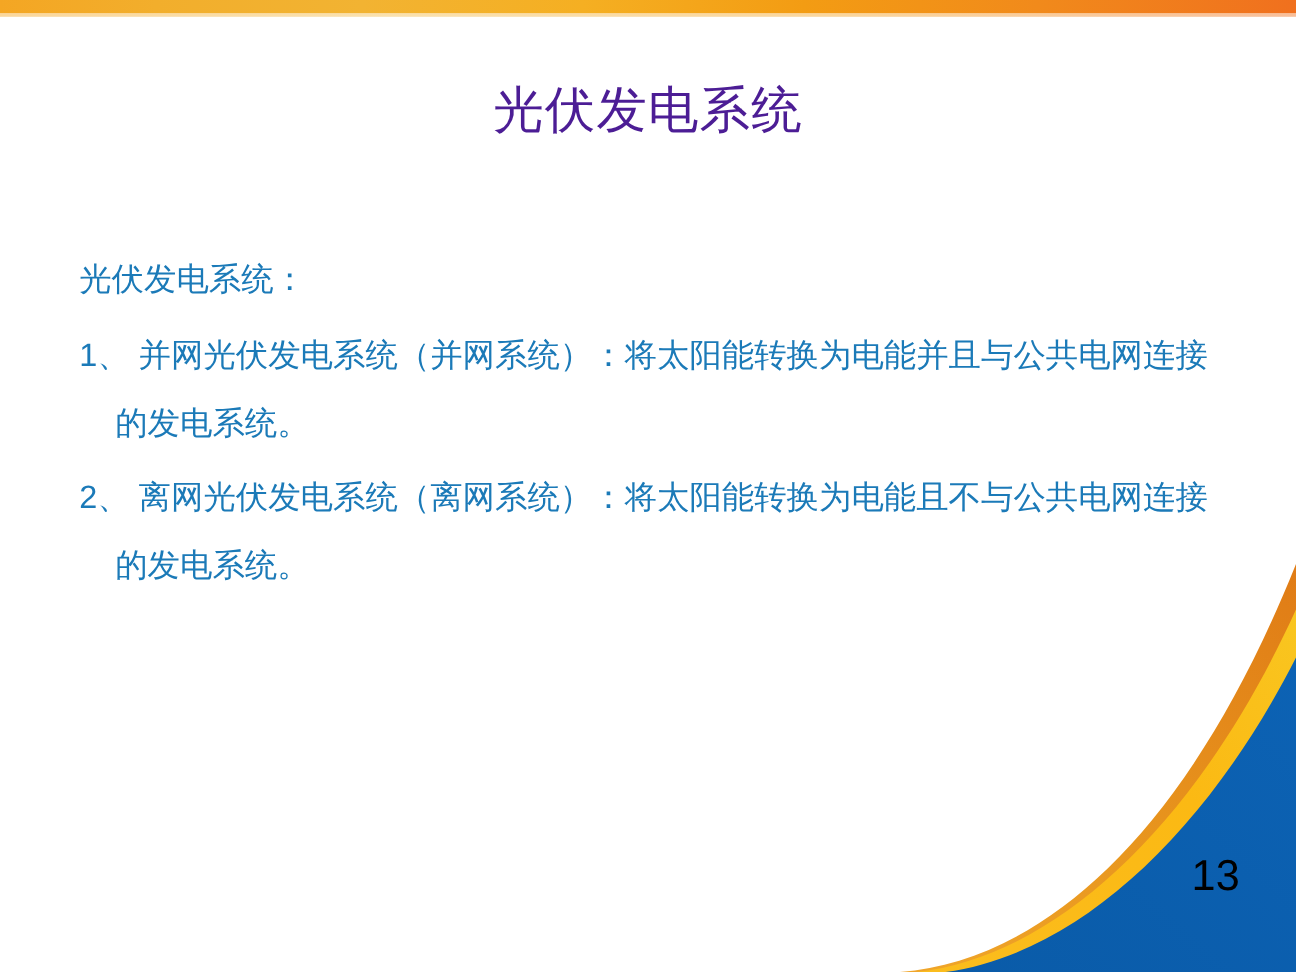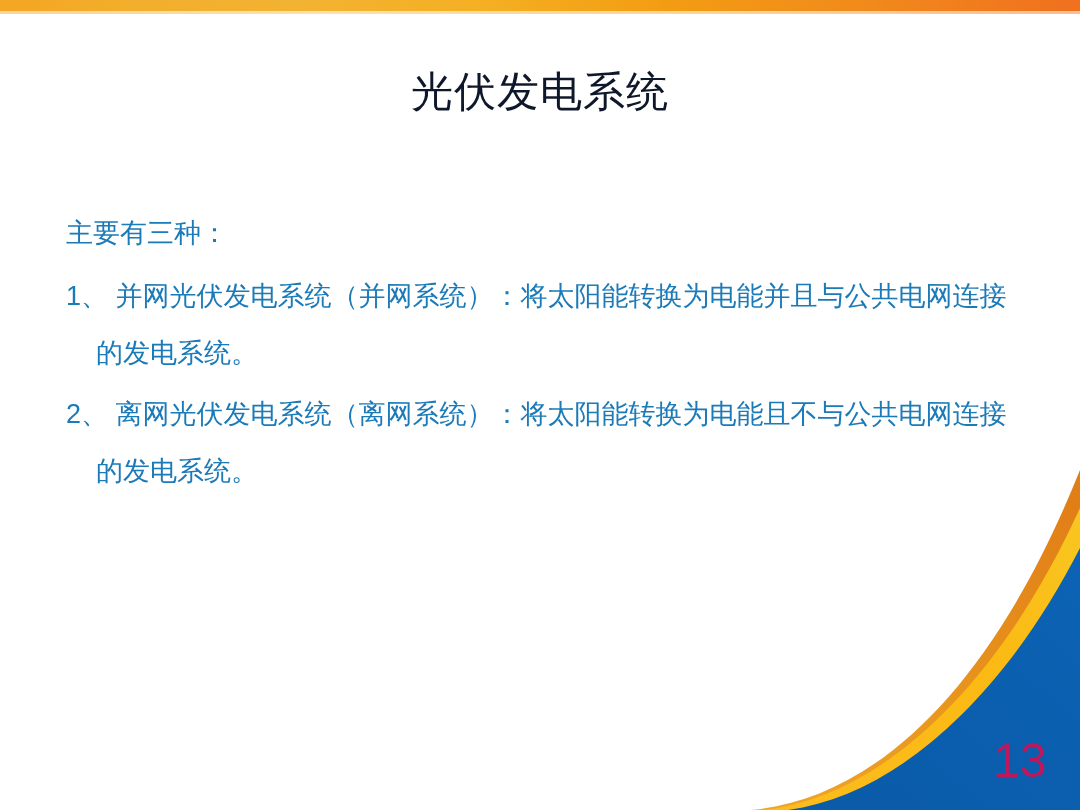--- a/index.html
+++ b/index.html
@@ -47,21 +47,21 @@
   }
   
   .title {
     position: absolute;
     left: 0;
     top: 66px;
     width: 1080px;
     text-align: center;
     font-size: 42px;
     line-height: 52px;
-    color: #0f172a;
+    color: #4c1d95;
     letter-spacing: 1px;
     white-space: nowrap;
   }
   
   .body-block {
     position: absolute;
     left: 66px;
     top: 205px;
     width: 960px;
     color: #1B7AB8;
@@ -84,38 +84,37 @@
     bottom: 0;
     width: 330px;
     height: 340px;
     pointer-events: none;
   }
   
   .page-number {
     position: absolute;
     left: 993px;
     top: 708px;
-    color: #be185d;
-    font-size: 48px;
+    color: #000000;
+    font-size: 36px;
     line-height: 44px;
-    margin-top: 31px;
   }
 </style>
 </head>
 <body>
 
 <div class="slide">
 
   <div class="top-bar"></div>
   <div class="top-bar-fade"></div>
 
   <div class="title">光伏发电系统</div>
 
   <div class="body-block">
-    <p class="lead">主要有三种：</p>
+    <p class="lead">光伏发电系统：</p>
     <p class="item">1、 并网光伏发电系统（并网系统）：将太阳能转换为电能并且与公共电网连接的发电系统。</p>
     <p class="item">2、 离网光伏发电系统（离网系统）：将太阳能转换为电能且不与公共电网连接的发电系统。</p>
   </div>
 
   <svg class="swoosh" viewBox="0 0 330 340" preserveAspectRatio="none" xmlns="http://www.w3.org/2000/svg">
     <defs>
       <linearGradient id="gOrange" x1="0" y1="1" x2="1" y2="0">
         <stop offset="0%" stop-color="#F0A62B"></stop>
         <stop offset="45%" stop-color="#E8961E"></stop>
         <stop offset="100%" stop-color="#E07C16"></stop>

